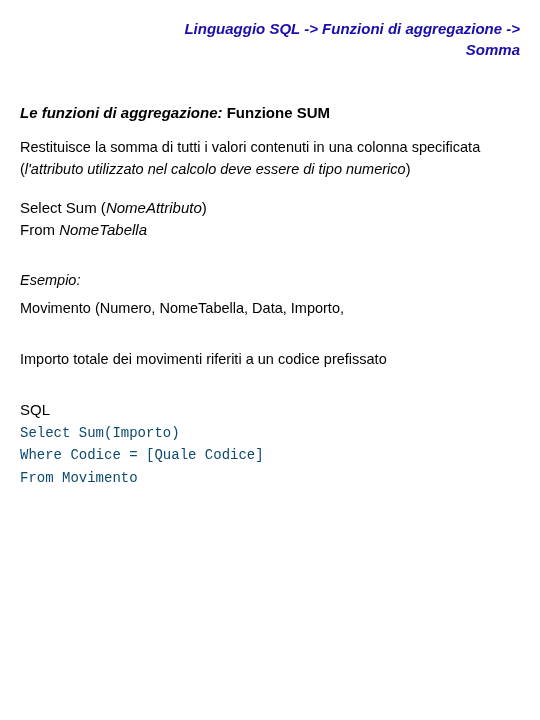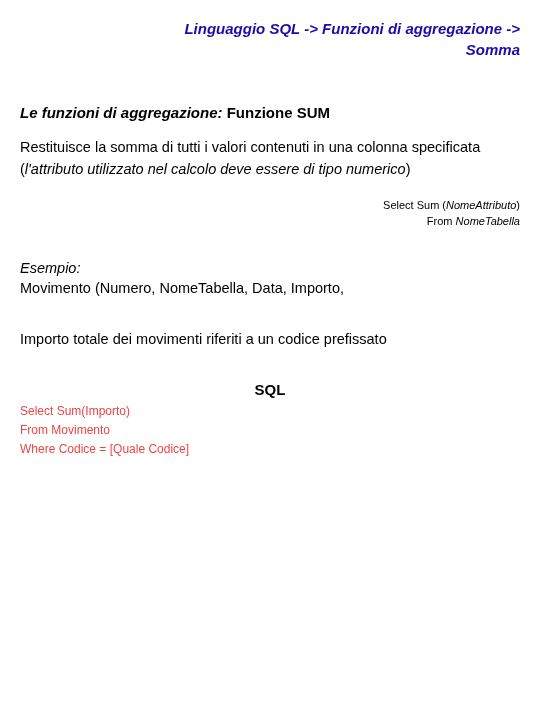--- a/index.html
+++ b/index.html
@@ -47,52 +47,50 @@
       line-height: 1.5;
       margin-bottom: 6px;
       color: #000;
     }
 
     .description .italic {
       font-style: italic;
     }
 
     .code-line {
-      font-size: 11px;
+      font-size: 15px;
       line-height: 1.5;
       color: #000;
-      text-align: right;
     }
 
     .code-line .italic {
       font-style: italic;
     }
 
     .block {
       margin-bottom: 16px;
     }
 
     .example-label {
       font-style: italic;
       font-size: 14.5px;
-      margin-bottom: 2px;
+      margin-bottom: 10px;
     }
 
     .sql-label {
       font-size: 15px;
-      font-weight: bold;
+      font-weight: normal;
       margin-bottom: 4px;
-      text-align: center;
     }
 
     .monospace-block {
-      font-family: Liberation Sans, sans-serif;
-      font-size: 12px;
+      font-family: Liberation Mono, monospace;
+      font-size: 14px;
       line-height: 1.6;
-      color: #ef4444;
+      color: #0c4a6e;
     }
 
     .divider-space {
       height: 14px;
     }
   </style>
 </head>
 <body>
 
 <div class="breadcrumb">
@@ -126,16 +124,16 @@
 <div class="divider-space"></div>
 
 <div class="block description">Importo totale dei movimenti riferiti a un codice prefissato</div>
 
 <div class="divider-space"></div>
 
 <div class="block">
   <div class="sql-label">SQL</div>
   <div class="monospace-block">
     <div>Select Sum(Importo)</div>
+    <div>Where Codice = [Quale Codice]</div>
     <div>From Movimento</div>
-    <div>Where Codice = [Quale Codice]</div>
   </div>
 </div>
 
 </body></html>

